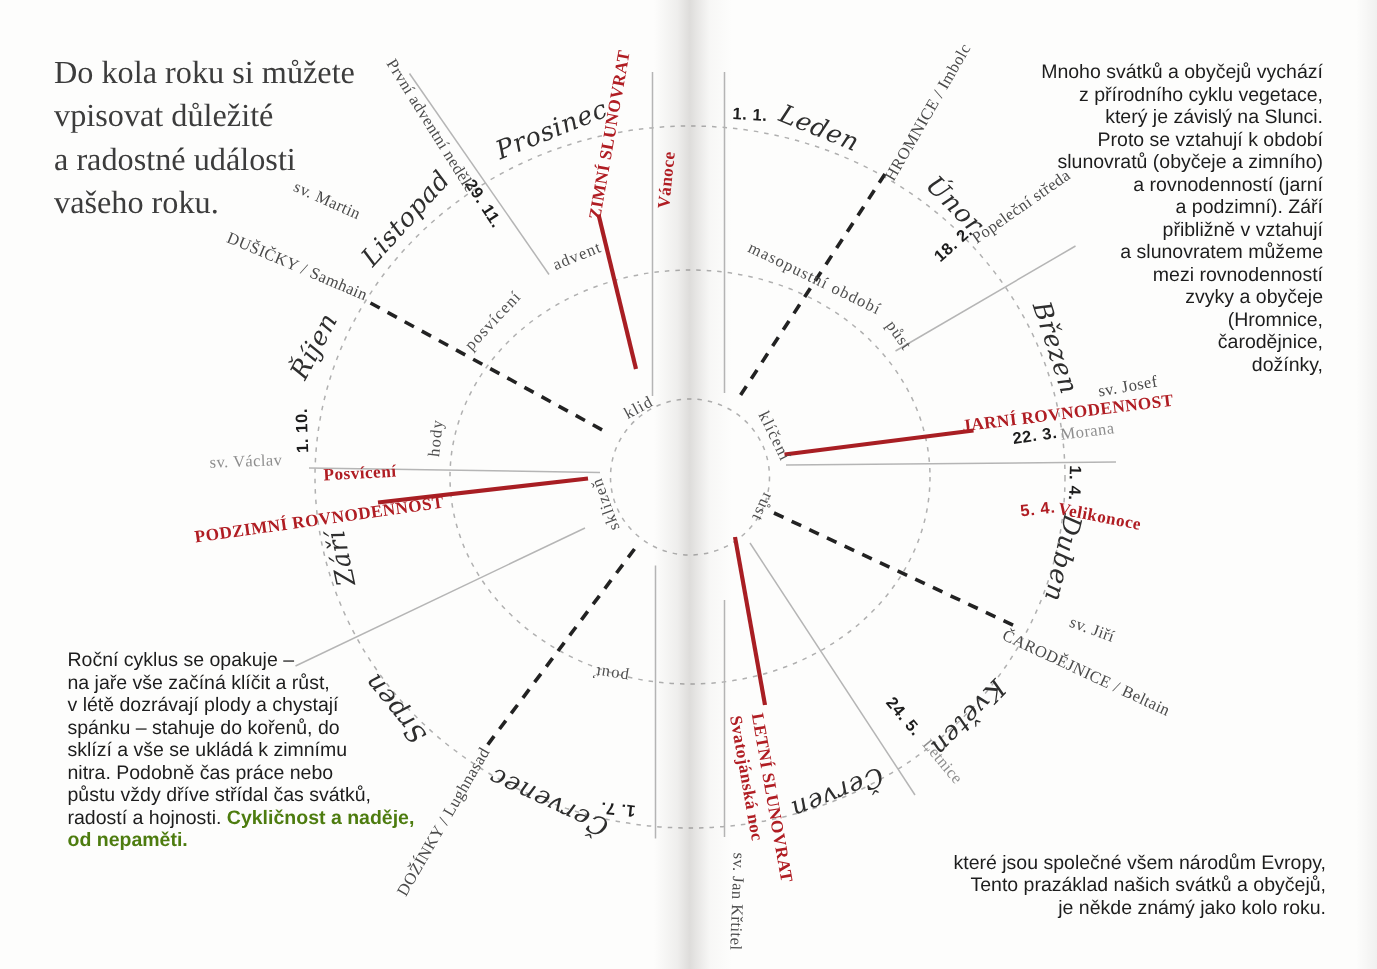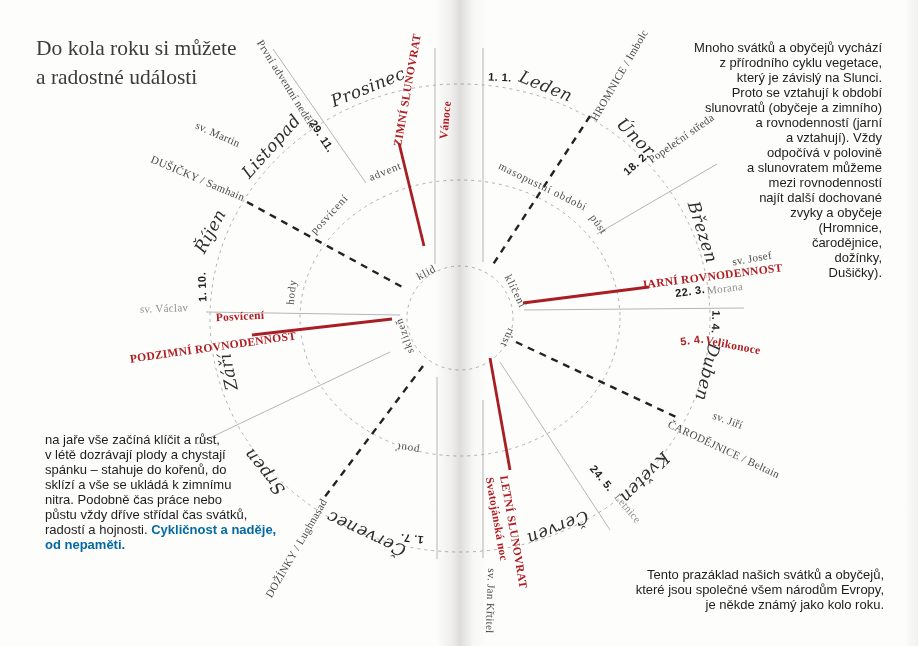--- a/index.html
+++ b/index.html
@@ -25,21 +25,21 @@
   }
   #wheel-svg{position:absolute;left:0;top:0;}
 
   
   .intro{
     position:absolute;left:36px;top:34px;width:260px;
     font-family:"Liberation Serif",serif;
     font-size:21.5px;line-height:29px;color:#3c3c3c;
   }
   .para{font-size:13px;line-height:15px;color:#1d1d1d;}
-  .para .red{color:#0369a1;font-weight:bold;}
+  .para .red{color:#4d7c0f;font-weight:bold;}
   .block-right{position:absolute;right:36px;top:40px;width:280px;text-align:right;}
   .block-left{position:absolute;left:45px;top:432px;width:250px;text-align:left;}
   .block-close{position:absolute;right:34px;top:567px;width:330px;text-align:right;}
 
   
   .wlab{
     position:absolute;white-space:nowrap;
     transform-origin:center center;
   }
   .w-month{
@@ -92,56 +92,57 @@
       <line x1="523" y1="303" x2="649" y2="287" stroke="#a81e23" stroke-width="2.8"></line>
       <line x1="490" y1="358" x2="510" y2="470" stroke="#a81e23" stroke-width="2.8"></line>
       <line x1="252" y1="335" x2="392" y2="319" stroke="#a81e23" stroke-width="2.8"></line>
     </svg>
 
   <div class="gutter"></div>
   <div class="edge-right"></div>
 
   <div class="intro">
       <div>Do kola roku si můžete</div>
+      <div>vpisovat důležité</div>
       <div>a radostné události</div>
+      <div>vašeho roku.</div>
     </div>
 
   <div class="para block-right">
       <div>Mnoho svátků a obyčejů vychází</div>
       <div>z přírodního cyklu vegetace,</div>
       <div>který je závislý na Slunci.</div>
       <div>Proto se vztahují k období</div>
       <div>slunovratů (obyčeje a zimního)</div>
       <div>a rovnodenností (jarní</div>
-      <div>a vztahují). Vždy</div>
-      <div>odpočívá v polovině</div>
+      <div>a podzimní). Září</div>
+      <div>přibližně v vztahují</div>
       <div>a slunovratem můžeme</div>
       <div>mezi rovnodenností</div>
-      <div>najít další dochované</div>
       <div>zvyky a obyčeje</div>
       <div>(Hromnice,</div>
       <div>čarodějnice,</div>
       <div>dožínky,</div>
-      <div>Dušičky).</div>
     </div>
 
   <div class="para block-left">
+      <div>Roční cyklus se opakuje –</div>
       <div>na jaře vše začíná klíčit a růst,</div>
       <div>v létě dozrávají plody a chystají</div>
       <div>spánku – stahuje do kořenů, do</div>
       <div>sklízí a vše se ukládá k zimnímu</div>
       <div>nitra. Podobně čas práce nebo</div>
       <div>půstu vždy dříve střídal čas svátků,</div>
       <div><span>radostí a hojnosti. </span><span class="red">Cykličnost a naděje,</span></div>
       <div><span class="red">od nepaměti.</span></div>
     </div>
 
   <div class="para block-close">
+      <div>které jsou společné všem národům Evropy,</div>
       <div>Tento prazáklad našich svátků a obyčejů,</div>
-      <div>které jsou společné všem národům Evropy,</div>
       <div>je někde známý jako kolo roku.</div>
     </div>
 
   <div id="wheel-labels">
       <div class="wlab w-month" style="left: 546px; top: 86px; transform: translate(-50%, -50%) rotate(22deg);">Leden</div>
       <div class="wlab w-month" style="left: 636px; top: 137px; transform: translate(-50%, -50%) rotate(45deg);">Únor</div>
       <div class="wlab w-month" style="left: 703px; top: 232px; transform: translate(-50%, -50%) rotate(72deg);">Březen</div>
       <div class="wlab w-month" style="left: 708px; top: 372px; transform: translate(-50%, -50%) rotate(103deg);">Duben</div>
       <div class="wlab w-month" style="left: 645px; top: 478px; transform: translate(-50%, -50%) rotate(134deg);">Květen</div>
       <div class="wlab w-month" style="left: 558px; top: 528px; transform: translate(-50%, -50%) rotate(158deg);">Červen</div>

